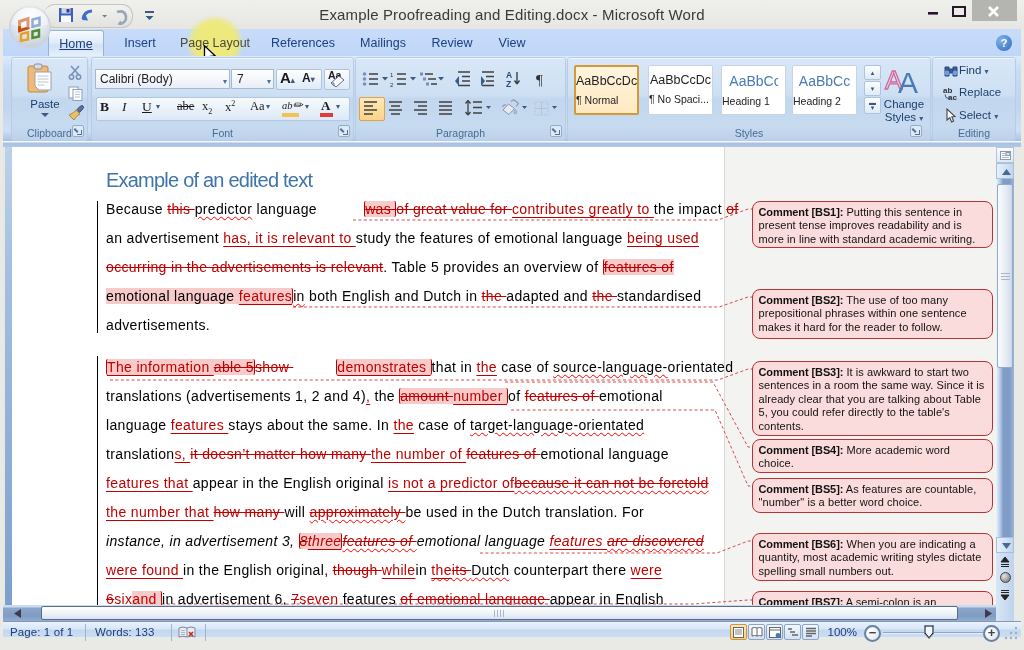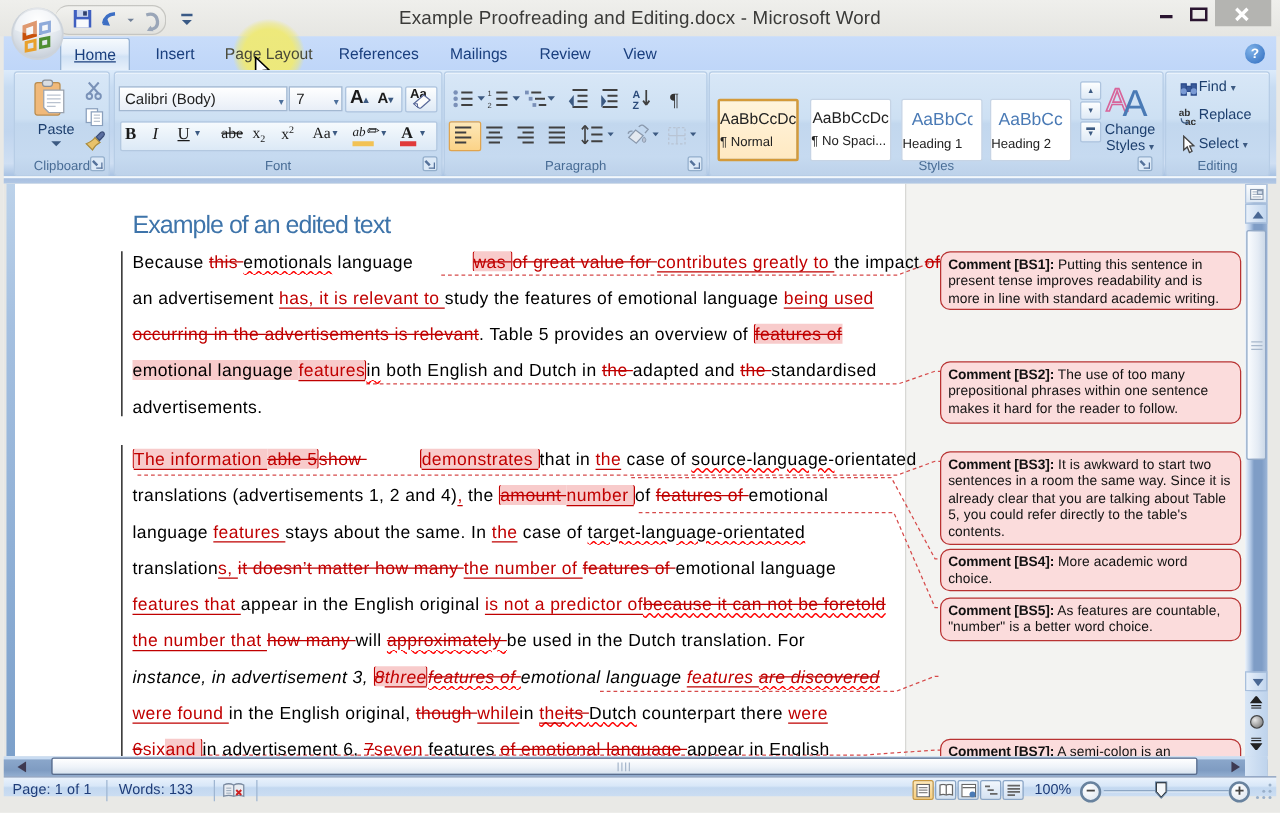--- a/index.html
+++ b/index.html
@@ -19,21 +19,21 @@
 #helpbtn{left:996px;top:35px;width:16px;height:16px;border-radius:50%;background:radial-gradient(circle at 5px 5px,#7fb2e8,#2e6bbf);color:#fff;font-size:11px;font-weight:bold;text-align:center;line-height:16px;}
 
 #ribbon{left:3px;top:56px;width:1018px;height:85px;background:linear-gradient(#dcebfb,#c8dcf2 16%,#c0d5ee 58%,#cfdff3 88%,#a8c2e2);}
 .grp{position:absolute;top:1px;height:82px;border:1px solid #b7cde6;border-radius:3px;background:linear-gradient(#d8e7f7,#cde0f3 45%,#c2d7ee 50%,#c6daf0 82%,#bdd2ea);box-shadow:inset 0 1px 0 rgba(255,255,255,.6);}
 .glabel{position:absolute;left:0;bottom:1px;width:100%;text-align:center;font-size:10.5px;color:#486c95;}
 .dlaunch{position:absolute;right:3px;bottom:3px;width:10px;height:10px;border:1px solid #93aecb;border-radius:2px;background:#dce9f7;}
 .dlaunch:after{content:"";position:absolute;right:1.5px;bottom:1.5px;width:4px;height:4px;border-right:1.5px solid #54719a;border-bottom:1.5px solid #54719a;} .dlaunch:before{content:"";position:absolute;left:2px;top:2px;width:4.5px;height:1.5px;background:#54719a;transform:rotate(45deg);transform-origin:0 0;}
 .combo{position:absolute;background:linear-gradient(#fff,#e8eef7);border:1px solid #a3b8d1;font-size:12px;color:#222;}
 .cdrop{position:absolute;right:2px;top:3px;font-size:8px;color:#4d6f9b;}
 .fbtn{position:absolute;color:#1a1a1a;}
-.scard{position:absolute;top:21px;width:65px;height:50px;background:#fff;border:1px solid #c6d4e5;border-radius:2px;box-sizing:border-box;}
+.scard{position:absolute;top:7px;width:65px;height:50px;background:#fff;border:1px solid #c6d4e5;border-radius:2px;box-sizing:border-box;}
 .s1{text-align:center;font-size:12.5px;color:#222;margin-top:7px;white-space:nowrap;overflow:hidden;}
 .s2{text-align:left;font-size:10.5px;color:#222;margin-top:6px;white-space:nowrap;overflow:hidden;}
 .sbtn{position:absolute;left:0;width:17px;border:1px solid #aec4de;border-radius:2px;background:linear-gradient(#fdfefe,#dfeaf6);box-sizing:border-box;text-align:center;}
 .sbtn span{position:absolute;left:0;width:100%;font-size:7px;color:#3c5a82;line-height:7px;}
 .ebtn{position:absolute;font-size:11.5px;color:#1d3f6e;}
 .vbtn{position:absolute;left:0;width:18px;background:linear-gradient(90deg,#e8f0fa,#c2d6ee);border:1px solid #a8bfdc;box-sizing:border-box;}
 .stv{position:absolute;top:0;width:17px;height:16px;border:1px solid #8ba6c6;border-radius:2px;background:linear-gradient(#f2f7fc,#d4e2f2);box-sizing:border-box;}
 .zoomc{width:13px;height:13px;border:2px solid #68829e;border-radius:50%;background:radial-gradient(circle at 4px 4px,#fff,#dce4ee);text-align:center;line-height:12px;font-size:13px;color:#444;font-weight:bold;box-sizing:content-box;}
 
 #ribstrip{left:3px;top:141px;width:1018px;height:6px;background:linear-gradient(#f2f8fd 0,#f2f8fd 1px,#a9c0e0 2px,#b2c8e5 100%);}
@@ -327,39 +327,40 @@
     <path d="M290 160 H716 L745 150 h4"></path>
     <path d="M107 233 H715 L745 222 h4"></path>
     <path d="M502 235 H710 L745 300 h4"></path>
     <path d="M508 263 H712 L745 339 h4"></path>
     <path d="M477 406 H714 L745 394 h4"></path>
     <path d="M137 457 H690 L745 453 h4"></path>
   </svg>
   <div class="chbar" style="top:54px;height:132px;"></div>
   <div class="chbar" style="top:209px;height:249px;"></div>
   <div id="heading">Example of an edited text</div>
-  <div class="dline" style="left:103px;top:52px;">Because <span class="del">this </span><span class="sq">emotionals</span> language <span class="cm del">was </span><span class="del">of great value for </span><span class="ins">contributes greatly to </span>the impact <span class="del">of</span></div>
+  <div class="dline" style="left:103px;top:52px;">Because <span class="del">this </span><span class="sq">predictor</span> language <span class="cm del">was </span><span class="del">of great value for </span><span class="ins">contributes greatly to </span>the impact <span class="del">of</span></div>
   <div class="dline" style="left:103px;top:81px;">an advertisement <span class="ins">has, it is relevant to </span>study the features of emotional language <span class="ins">being used</span></div>
   <div class="dline" style="left:103px;top:110px;"><span class="del">occurring in the advertisements is relevant</span>. Table 5 provides an overview of <span class="cmo del">features of</span></div>
   <div class="dline" style="left:103px;top:139px;"><span class="cmn">emotional language </span><span class="cmc ins">features</span><span class="sq">in</span> both English and Dutch in <span class="del">the </span>adapted and <span class="del">the </span>standardised</div>
   <div class="dline" style="left:103px;top:168px;">advertisements.</div>
   <div class="dline" style="left:103px;top:210px;"><span class="cmo ins">The information </span><span class="cmc del">able 5</span><span class="del">show </span><span class="cm ins">demonstrates </span>that in <span class="ins">the</span> case of <span class="sq">source-language-</span>orientated</div>
   <div class="dline" style="left:103px;top:239px;">translations (advertisements 1, 2 and 4)<span class="ins">,</span> the <span class="cmo del">amount </span><span class="cmc ins">number </span>of <span class="del">features of </span>emotional</div>
   <div class="dline" style="left:103px;top:268px;">language <span class="ins">features </span>stays about the same. In <span class="ins">the</span> case of <span class="sq">target-language-orientated</span></div>
   <div class="dline" style="left:103px;top:297px;">translation<span class="ins">s, </span><span class="del">it doesn’t matter how many </span><span class="ins">the number of </span><span class="del">features of </span>emotional language</div>
   <div class="dline" style="left:103px;top:326px;"><span class="ins">features that </span>appear in the English original <span class="ins">is not a predictor of</span><span class="sq"><span class="del">because it can not be foretold</span></span></div>
   <div class="dline" style="left:103px;top:355px;"><span class="ins">the number that </span><span class="del">how many </span>will <span class="sq"><span class="del">approximately </span></span>be used in the Dutch translation. For</div>
   <div class="dline" style="left:103px;top:384px;font-style:italic;">instance, in advertisement 3, <span class="cmo del">8</span><span class="cmc ins">three</span><span class="sq"><span class="del">features of </span></span>emotional language <span class="ins">features </span><span class="sq"><span class="del">are discovered</span></span></div>
   <div class="dline" style="left:103px;top:413px;"><span class="ins">were found </span>in the English original, <span class="del">though </span><span class="ins">while</span>in <span class="sq"><span class="ins">the</span><span class="del">its </span>Dutch</span> counterpart there <span class="ins">were</span></div>
   <div class="dline" style="left:103px;top:442px;"><span class="sq"><span class="del">6</span><span class="ins">six</span></span><span class="cmc ins">and </span>in advertisement 6, <span class="del">7</span><span class="ins">seven</span> features <span class="del">of emotional language </span>appear in English</div>
   <div class="cbox" style="top:54px;height:47px;"><b>Comment [BS1]:</b> Putting this sentence in<br>present tense improves readability and is<br>more in line with standard academic writing.</div>
   <div class="cbox" style="top:142px;height:50px;"><b>Comment [BS2]:</b> The use of too many<br>prepositional phrases within one sentence<br>makes it hard for the reader to follow.</div>
   <div class="cbox" style="top:214px;height:75px;"><b>Comment [BS3]:</b> It is awkward to start two<br>sentences in a room the same way. Since it is<br>already clear that you are talking about Table<br>5, you could refer directly to the table's<br>contents.</div>
   <div class="cbox" style="top:292px;height:34px;"><b>Comment [BS4]:</b> More academic word<br>choice.</div>
   <div class="cbox" style="top:331px;height:35px;"><b>Comment [BS5]:</b> As features are countable,<br>"number" is a better word choice.</div>
+  <div class="cbox" style="top:386px;height:48px;"><b>Comment [BS6]:</b> When you are indicating a<br>quantity, most academic writing styles dictate<br>spelling small numbers out.</div>
   <div class="cbox" style="top:444px;height:30px;"><b>Comment [BS7]:</b> A semi-colon is an</div>
 </div>
 
 <div class="abs" id="vscroll">
   <div class="abs" style="left:0;top:0;width:18px;height:16px;background:linear-gradient(#fbfdfe,#dde8f4);border:1px solid #b0c4de;box-sizing:border-box;">
     <svg class="svgicon" style="left:3px;top:3px;width:11px;height:9px" viewBox="0 0 11 9">
           <rect x="0.5" y="0.5" width="10" height="8" fill="#fff" stroke="#8a9ab0"></rect>
           <path d="M2 2.5 h4 M2 4.5 h7 M2 6.5 h7" stroke="#b0bccc"></path>
           <rect x="6" y="1.5" width="4" height="3" fill="#d8e2f0" stroke="#8a9ab0"></rect>
         </svg>

